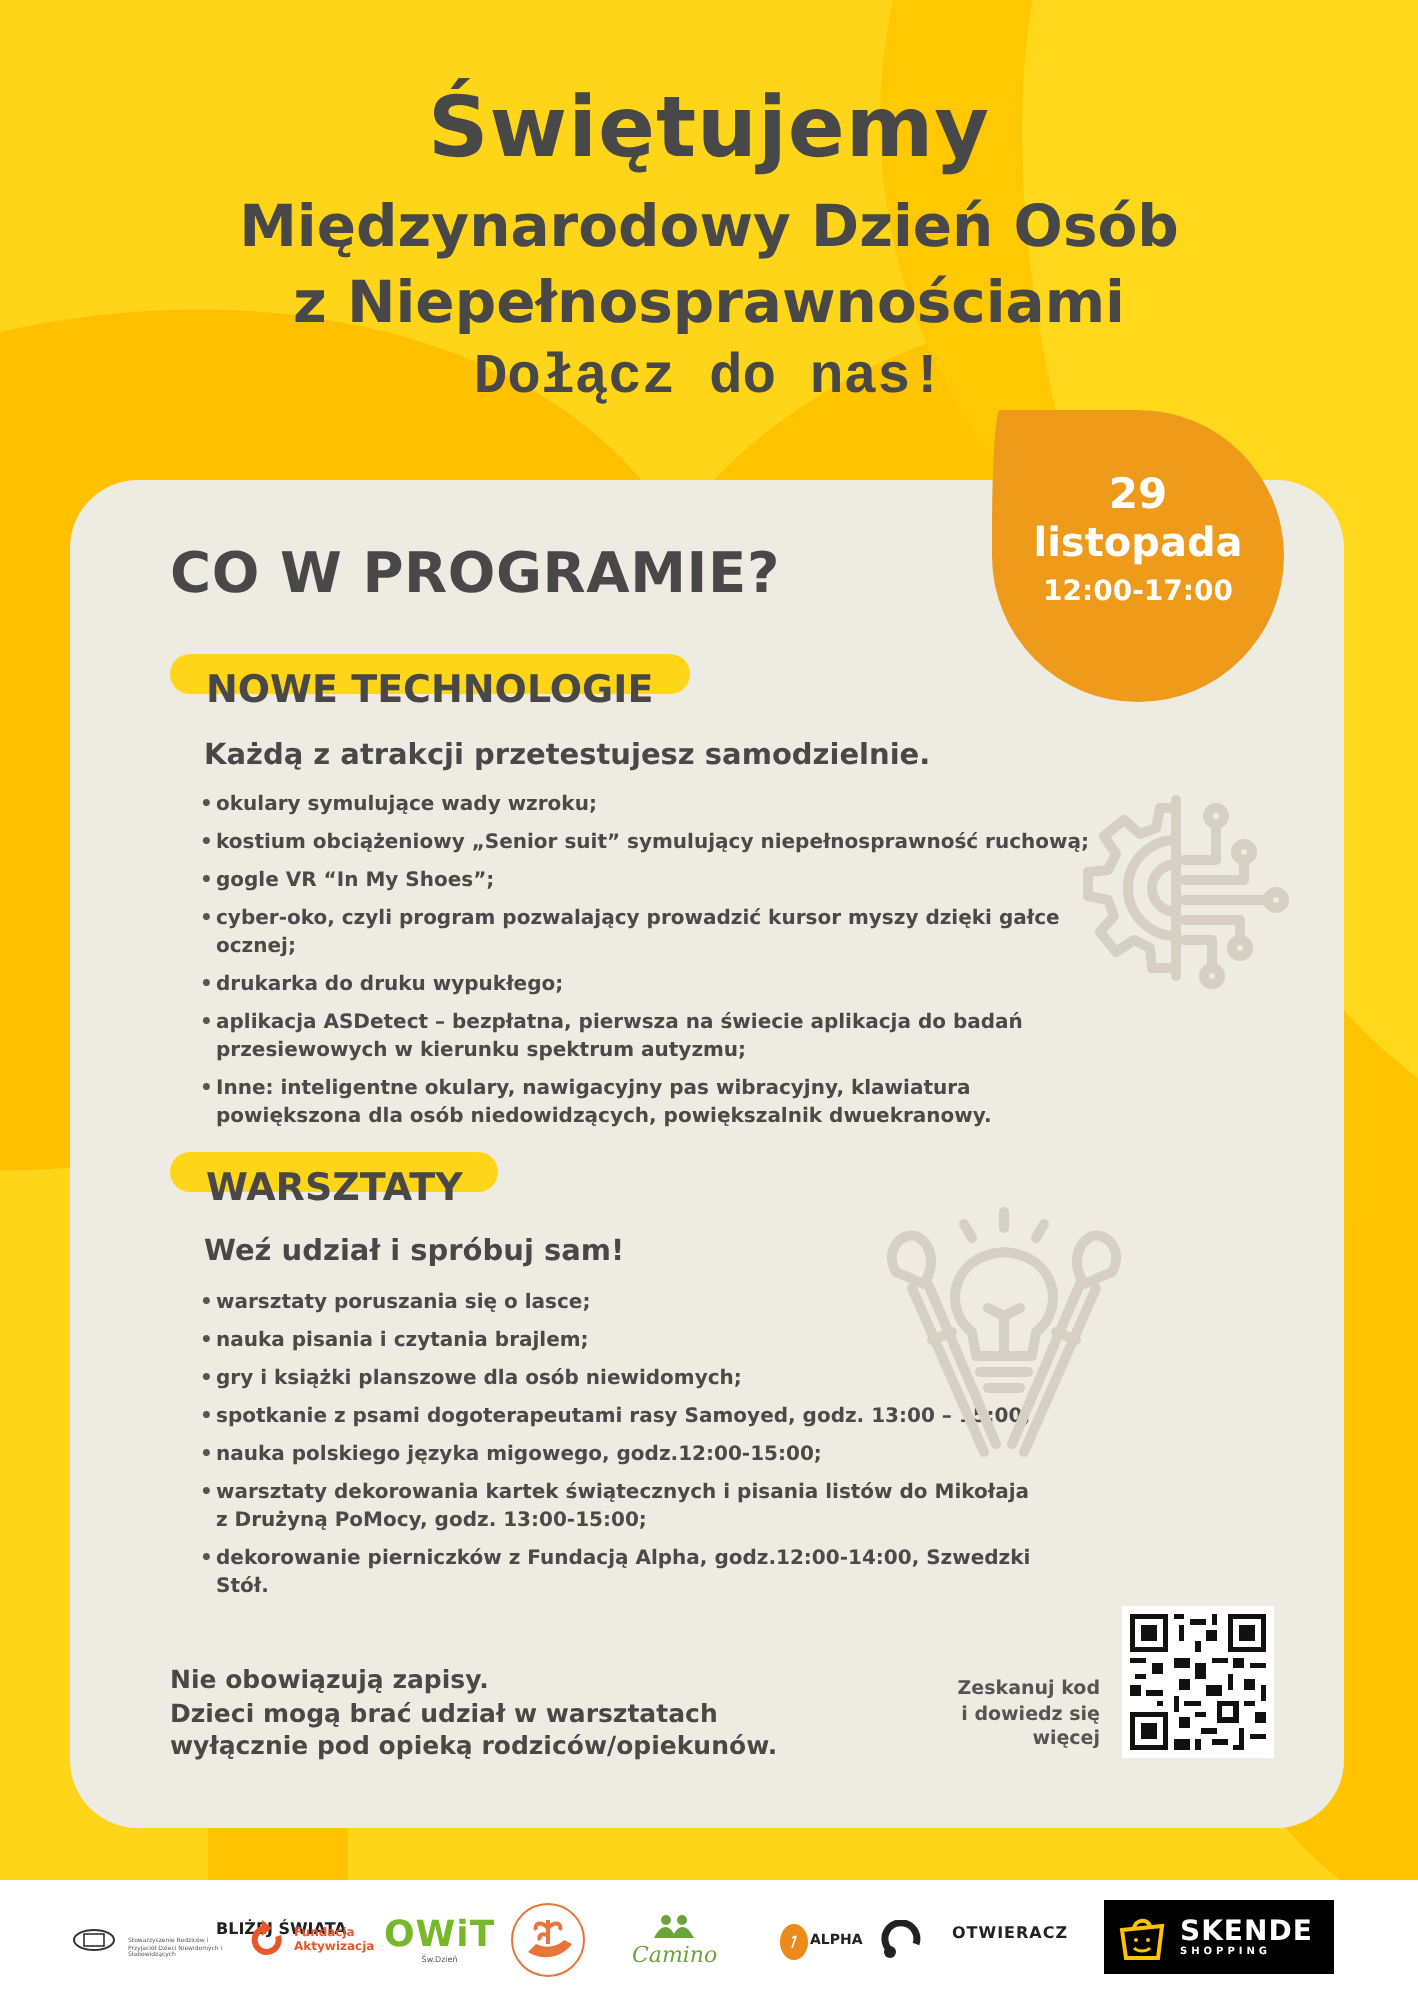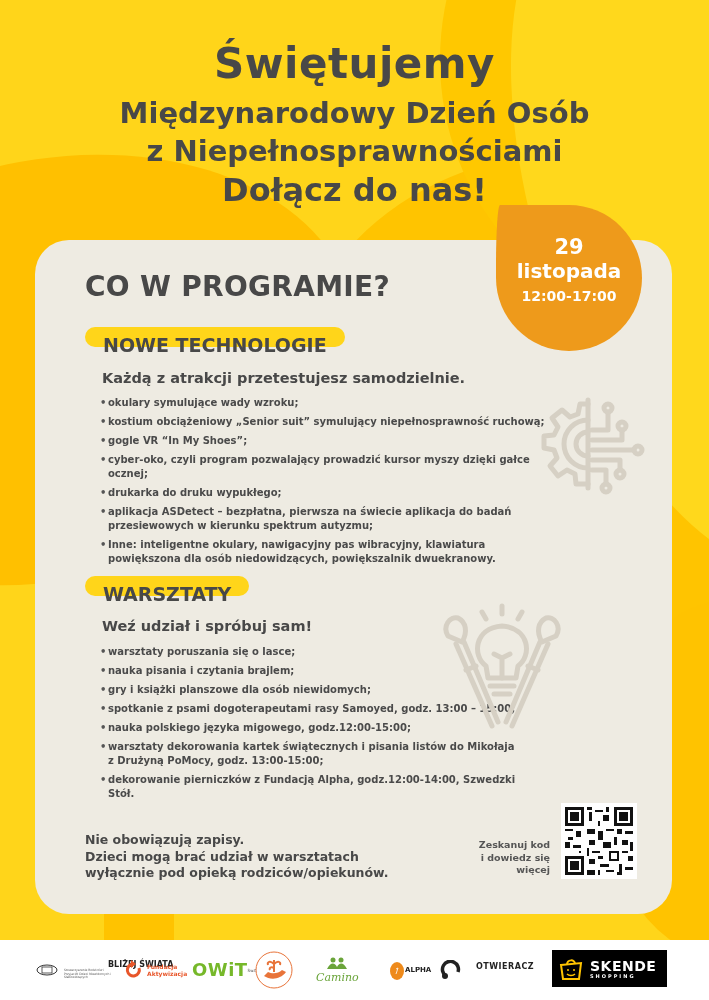--- a/index.html
+++ b/index.html
@@ -12,21 +12,21 @@
   .blob-2 { left: 300px; top: 150px; width: 700px; height: 500px; background: #ffc400; transform: rotate(10deg); }
   .blob-3 { left: 440px; top: -200px; width: 480px; height: 520px; background: #ffc800; }
   .blob-4 { left: 540px; top: -120px; width: 300px; height: 700px; background: #ffd81c; transform: rotate(-18deg); }
   .blob-5 { left: 600px; top: 600px; width: 260px; height: 360px; background: #ffc300; }
   .stripe { position: absolute; left: 104px; top: 914px; width: 70px; height: 30px; background: #ffc300; }
 
   .hero { position: absolute; top: 38px; left: 0; width: 709px; text-align: center; font-weight: bold; color: #484848; }
   .hero .line1 { font-size: 42px; line-height: 52px; letter-spacing: 0.5px; }
   .hero .line2 { font-size: 29px; line-height: 38px; margin-top: 4px; }
   .hero .line3 { font-size: 29px; line-height: 38px; }
-  .hero .line4 { font-size: 32px; line-height: 40px; }
+  .hero .line4 { font-size: 28px; line-height: 40px; font-family: Liberation Mono, monospace; }
 
   .panel { position: absolute; left: 35px; top: 240px; width: 637px; height: 674px; background: #eeebe2; border-radius: 34px; }
 
   .date-bubble { position: absolute; left: 496px; top: 205px; width: 146px; height: 146px; background: #ee9a1b; border-radius: 50% 50% 50% 50%; border-top-left-radius: 4px 60px; color: #fff; text-align: center; font-weight: bold; padding-top: 30px; }
   .date-bubble .day { font-size: 21px; line-height: 24px; }
   .date-bubble .month { font-size: 20px; line-height: 24px; }
   .date-bubble .time { font-size: 14px; line-height: 22px; margin-top: 2px; }
 
   .program-title { position: absolute; left: 85px; top: 270px; font-size: 28px; font-weight: bold; color: #484848; letter-spacing: 0.3px; }
 
@@ -53,21 +53,21 @@
   .qr { position: absolute; left: 561px; top: 803px; width: 76px; height: 76px; background: #fff; padding: 4px; }
   .qr svg { width: 68px; height: 68px; display: block; }
 
   .footer { position: absolute; left: 0; top: 940px; width: 709px; height: 60px; background: #fff; }
   .logo { position: absolute; top: 0; height: 60px; display: flex; align-items: center; }
   .logo-blizej { left: 36px; gap: 6px; }
   .logo-blizej .title { font-size: 8px; font-weight: bold; color: #222; margin-left: 44px; }
   .logo-blizej .tiny { font-size: 3px; color: #555; line-height: 3.5px; }
   .logo-fundacja { left: 125px; gap: 4px; color: #e8562a; }
   .logo-fundacja .txt { font-size: 6px; font-weight: bold; line-height: 7px; }
-  .logo-owit { left: 192px; flex-direction: row; justify-content: center; color: #76b82a; }
+  .logo-owit { left: 192px; flex-direction: column; justify-content: center; color: #76b82a; }
   .logo-owit .big { font-size: 18px; font-weight: bold; line-height: 18px; letter-spacing: 0.5px; }
   .logo-owit .small { font-size: 4px; color: #555; }
   .logo-circle { left: 254px; }
   .logo-camino { left: 316px; flex-direction: column; justify-content: center; color: #6aa43a; }
   .logo-camino .txt { font-family: "DejaVu Serif", serif; font-style: italic; font-size: 11px; }
   .logo-alpha { left: 389px; justify-content: center; }
   .logo-alpha .txt { font-size: 7px; font-weight: bold; color: #222; }
   .logo-otwieracz { left: 440px; gap: 12px; }
   .logo-otwieracz .txt { font-size: 8px; font-weight: bold; color: #222; letter-spacing: 0.5px; margin-top: -8px; }
   .logo-skende { left: 552px; top: 10px; height: 37px; width: 115px; background: #000000; display: flex; align-items: center; padding: 0 6px; gap: 6px; }

